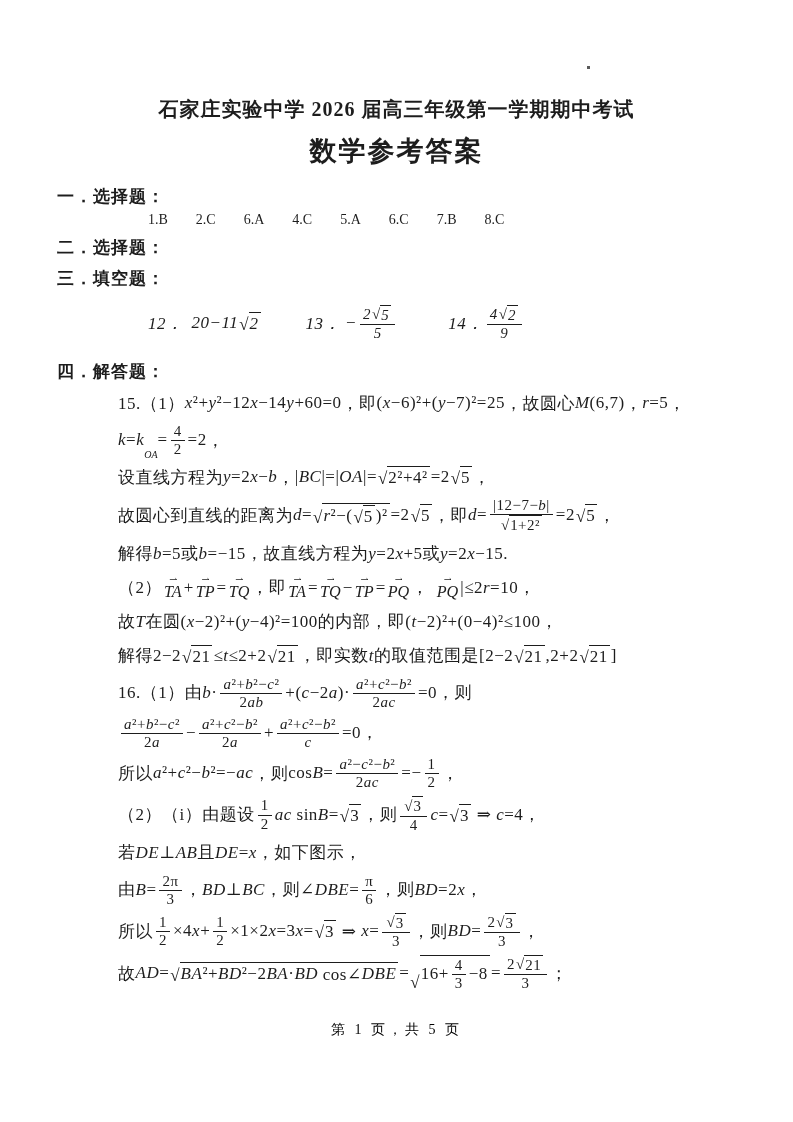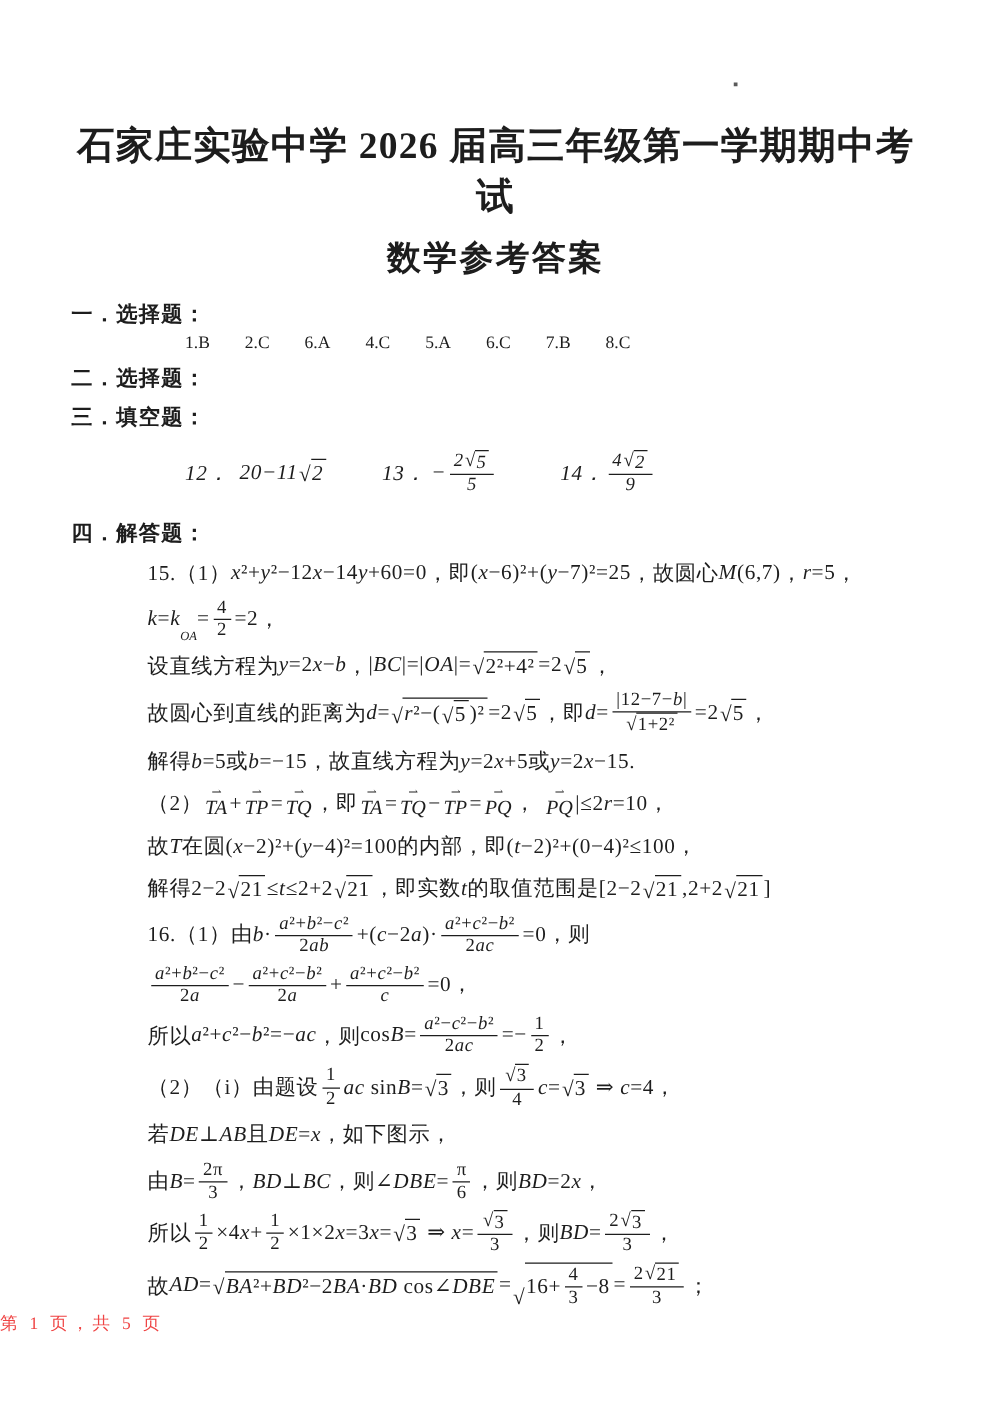--- a/index.html
+++ b/index.html
@@ -3,21 +3,21 @@
 <meta charset="utf-8">
 <style>
   html,body{margin:0;padding:0;}
   body{
     width:793px;height:1122px;position:relative;background:#ffffff;
     color:#1d1d1d;font-family:"Liberation Serif","DejaVu Serif",serif;
     overflow:hidden;
   }
   .page{position:absolute;inset:0;}
   .speck{position:absolute;left:587px;top:66px;width:3px;height:3px;background:#5a5a5a;}
-  .t1{font-size:30px;font-weight:700;text-align:center;margin:96px 50px 10px;letter-spacing:1px;}
+  .t1{font-size:20px;font-weight:700;text-align:center;margin:96px 50px 10px;letter-spacing:1px;}
   .t2{font-size:27px;font-weight:700;text-align:center;margin:0 0 16px;letter-spacing:2px;}
   .sec{margin:8px 0 4px 57px;font-weight:700;font-size:17px;letter-spacing:1px;}
   .choices{margin:2px 0 4px 148px;display:flex;font-size:14px;}
   .choices.c1 span{margin-right:28px;}
   .choices.c2 span{margin-right:60px;}
   .fills{margin:4px 0 2px 148px;display:flex;align-items:center;font-size:17px;min-height:58px;font-style:italic;}
   .mathline{
     margin:6px 0 6px 118px;font-size:17px;display:flex;align-items:center;
     flex-wrap:nowrap;white-space:pre;min-height:28px;
   }
@@ -32,22 +32,22 @@
   .frac .fn{border-bottom:1.3px solid #1d1d1d;padding:0 3px 1px;display:inline-flex;align-items:center;}
   .frac .fd{padding:0 3px;display:inline-flex;align-items:center;}
   .sqrt{display:inline-flex;align-items:flex-end;margin:0 1px;}
   .sqrt .rs{line-height:1;transform:translateY(-1px);}
   .sqrt .bd{border-top:1.3px solid #1d1d1d;padding:1px 2px 0 1px;display:inline-flex;align-items:center;}
   .vec{display:inline-flex;flex-direction:column;align-items:center;line-height:1;margin:0 2px;}
   .vec .ar{font-size:10px;height:9px;overflow:hidden;letter-spacing:-1px;}
   .vec .vb{font-style:italic;font-size:0.95em;}
   .sp{display:inline-block;}
   .footer{
-    position:absolute;top:1050px;left:0;width:100%;
-    font-size:14px;letter-spacing:3px;color:#ef4444;
+    position:absolute;top:1021px;left:0;width:100%;text-align:center;
+    font-size:14px;letter-spacing:3px;color:#000000;
   }
 </style>
 </head>
 <body>
 
 <div class="page">
   <div class="speck"></div>
   <div class="t1">石家庄实验中学 2026 届高三年级第一学期期中考试</div>
   <div class="t2">数学参考答案</div>
 

